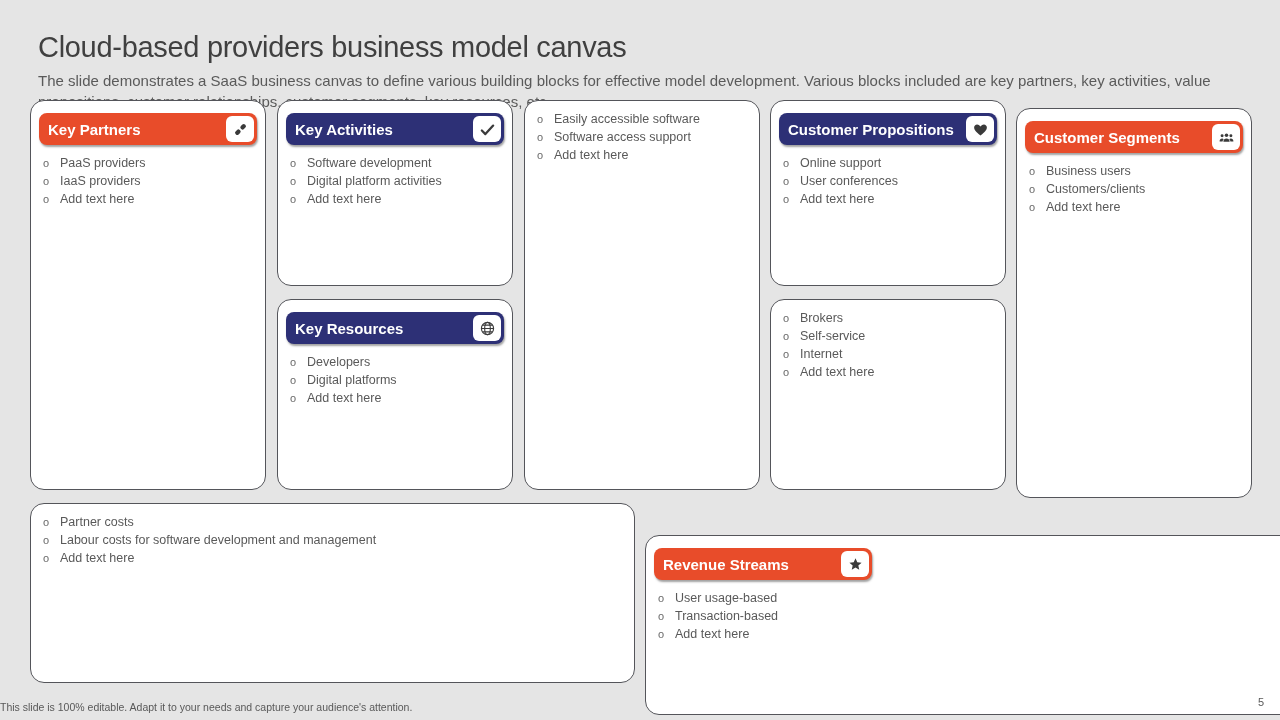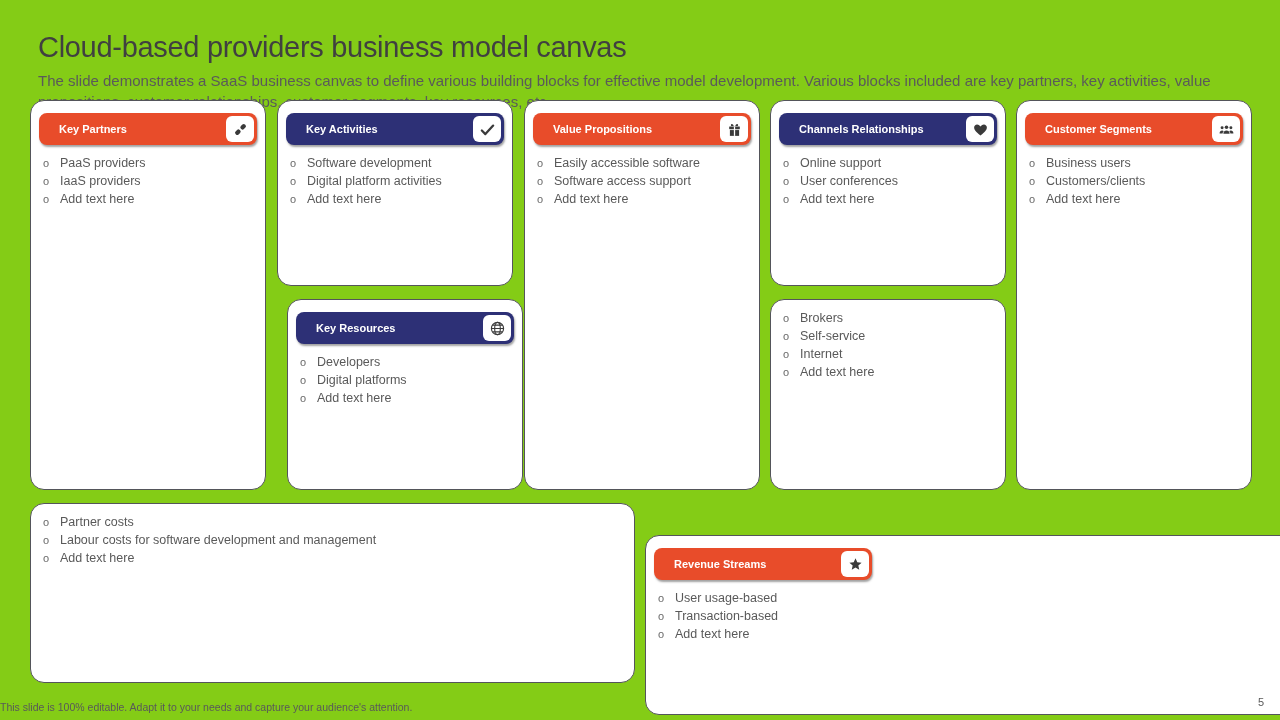--- a/index.html
+++ b/index.html
@@ -1,47 +1,47 @@
 <!DOCTYPE html>
 <html><head>
 <meta charset="utf-8">
 <style>
   html,body{margin:0;padding:0;}
   body{
     width:1280px;height:720px;background:#ffffff;
     font-family:"Liberation Sans", sans-serif;
     position:relative;overflow:hidden;
   }
-  .slide{position:absolute;inset:0;background:#84cc16;}
+  .slide{position:absolute;inset:0;background:#e5e5e5;}
   .title{
     position:absolute;left:38px;top:12px;
     font-size:29px;font-weight:300;color:#404040;letter-spacing:-0.3px;
   }
   .subtitle{
     position:absolute;left:38px;top:55px;width:1196px;
     font-size:15px;color:#5a5a5a;line-height:1.4;
   }
   .card{
     position:absolute;background:#fff;
     border:1px solid #54555a;border-radius:14px;
     box-sizing:border-box;
   }
   #c-key-partners{left:30px;top:100px;width:236px;height:390px;}
   #c-key-activities{left:277px;top:100px;width:236px;height:186px;}
-  #c-key-resources{left:277px;top:299px;width:236px;height:191px;margin-left:10px;}
+  #c-key-resources{left:277px;top:299px;width:236px;height:191px;}
   #c-value-propositions{left:524px;top:100px;width:236px;height:390px;}
   #c-customer-relationships{left:770px;top:100px;width:236px;height:186px;}
   #c-channels{left:770px;top:299px;width:236px;height:191px;}
-  #c-customer-segments{left:1016px;top:100px;width:236px;height:390px;}
+  #c-customer-segments{left:1016px;top:108px;width:236px;height:390px;}
   #c-cost-structure{left:30px;top:503px;width:605px;height:180px;}
   #c-revenue-streams{left:645px;top:503px;width:697px;height:180px;margin-top:32px;}
   .hdr{
     position:relative;margin:12px 0 0 8px;width:218px;height:32px;
-    border-radius:8px;color:#fff;font-weight:bold;font-size:11px;
-    display:flex;align-items:center;padding-left:20px;box-sizing:border-box;
+    border-radius:8px;color:#fff;font-weight:bold;font-size:15px;
+    display:flex;align-items:center;padding-left:9px;box-sizing:border-box;
     box-shadow:1px 2px 2px rgba(70,70,70,0.5);
   }
   .orange .hdr{background:#e84c2a;}
   .navy .hdr{background:#2d3076;}
   .icon-box{
     position:absolute;right:3px;top:3px;width:28px;height:26px;
     background:#ffffff;border-radius:6px;
     display:flex;align-items:center;justify-content:center;
   }
   .icon-box svg{width:17px;height:17px;display:block;}
@@ -139,51 +139,39 @@
           <span class="item-text">Digital platforms</span>
         </li>
       <li>
           <span class="bullet">o</span>
           <span class="item-text">Add text here</span>
         </li>
     </ul>
   </section>
 
   <section class="card orange" id="c-value-propositions">
-    <header class="hdr">
-      <span>Value Propositions</span>
-      <span class="icon-box">
-        <svg viewBox="0 0 24 24" fill="#3a3a3a">
-            <path d="M8.2 7.2C7 6.8 6.5 5.6 7.2 4.8c.7-.8 2-.6 2.9.4.4.5.7 1.3.8 2H8.2z"></path>
-            <path d="M15.8 7.2c1.2-.4 1.7-1.6 1-2.4-.7-.8-2-.6-2.9.4-.4.5-.7 1.3-.8 2h2.7z"></path>
-            <rect x="4.5" y="7.6" width="15" height="4" rx="0.6"></rect>
-            <path d="M5.5 12.8h13V21h-13z"></path>
-            <rect x="11.1" y="7.6" width="1.8" height="13.4" fill="#ffffff"></rect>
-          </svg>
-      </span>
-    </header>
     <ul class="card-list">
       <li>
           <span class="bullet">o</span>
           <span class="item-text">Easily accessible software</span>
         </li>
       <li>
           <span class="bullet">o</span>
           <span class="item-text">Software access support</span>
         </li>
       <li>
           <span class="bullet">o</span>
           <span class="item-text">Add text here</span>
         </li>
     </ul>
   </section>
 
   <section class="card navy" id="c-customer-relationships">
     <header class="hdr">
-      <span>Channels Relationships</span>
+      <span>Customer Propositions</span>
       <span class="icon-box">
         <svg viewBox="0 0 24 24" fill="#3a3a3a">
             <path d="M12 20.5C5.5 15.6 3 12.6 3 9.3 3 6.9 4.9 5 7.2 5c1.9 0 3.4 1 4.8 2.9C13.4 6 14.9 5 16.8 5 19.1 5 21 6.9 21 9.3c0 3.3-2.5 6.3-9 11.2z"></path>
           </svg>
       </span>
     </header>
     <ul class="card-list">
       <li>
           <span class="bullet">o</span>
           <span class="item-text">Online support</span>

